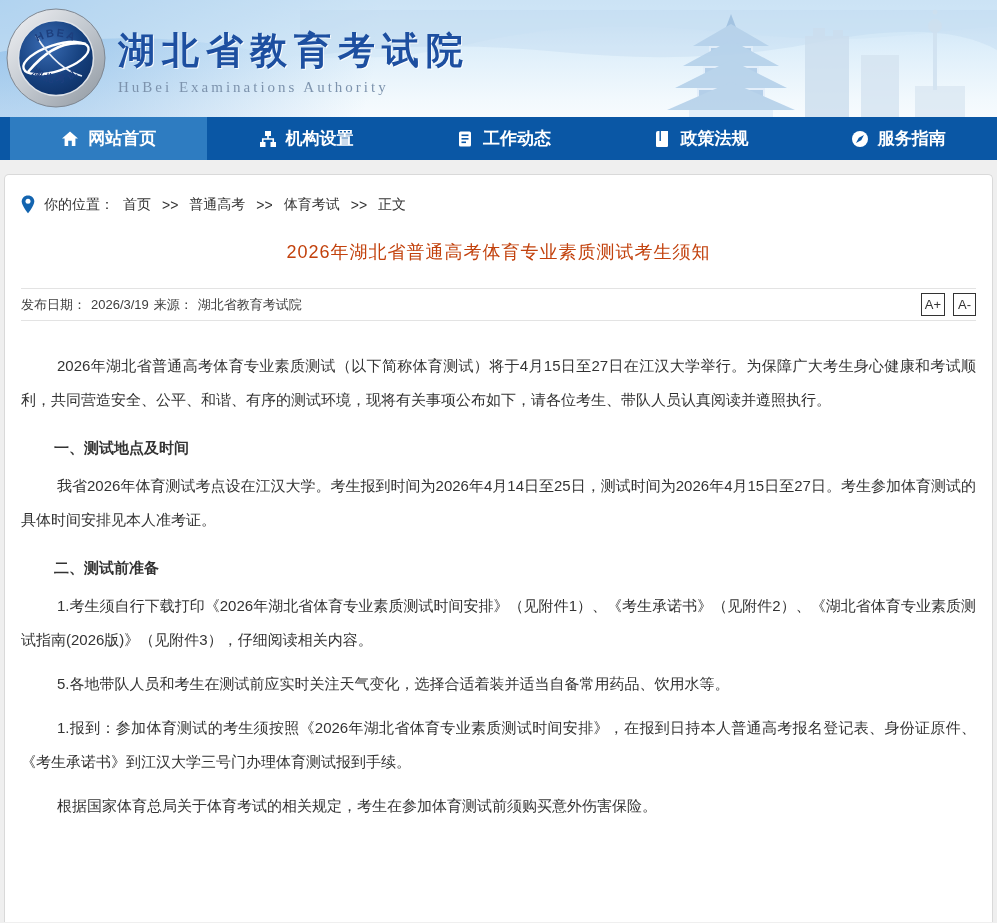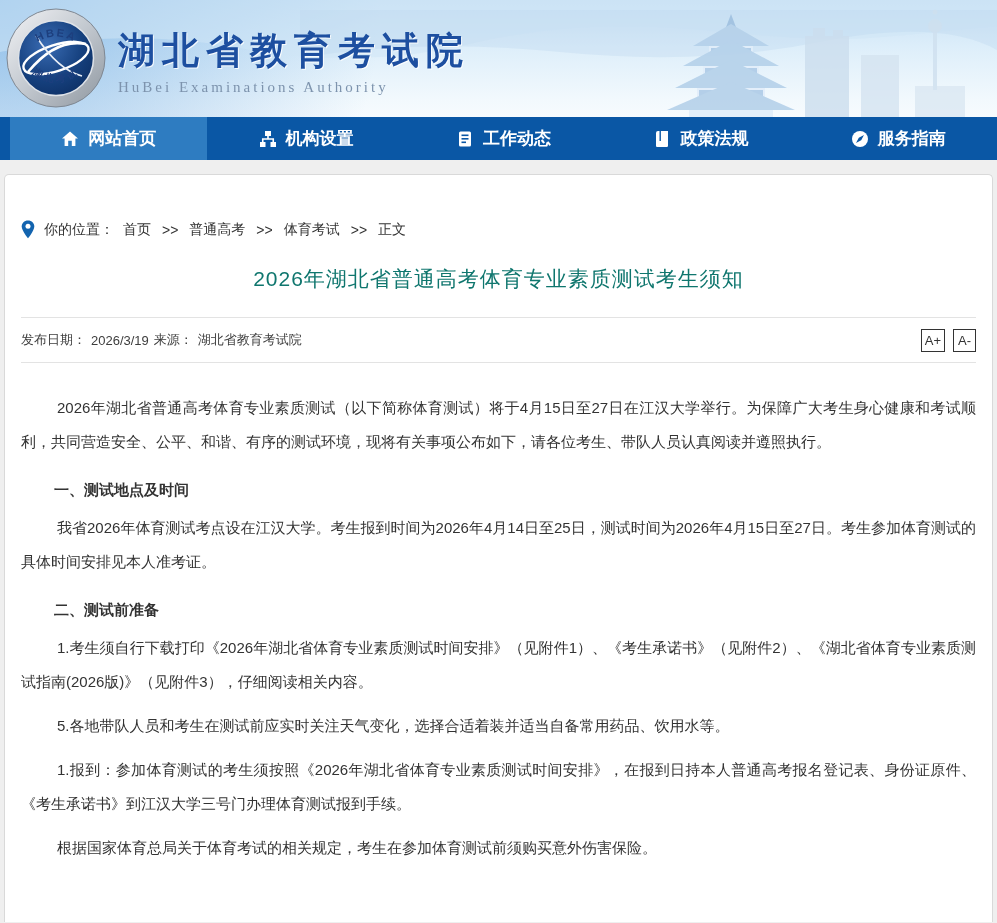--- a/index.html
+++ b/index.html
@@ -40,31 +40,31 @@
   .nav-item.active { background:#2e7cc1;margin-left:10px; }
   .nav-item svg { display:block; }
   
   .page { padding:14px 4px 0; }
   .card {
     background:#fff; border:1px solid #d9d9d9; border-bottom:none;
     border-radius:5px 5px 0 0; min-height:748px; padding:0 16px 10px;
   }
   .breadcrumb {
     display:flex; align-items:center; gap:9px;
-    padding-top:45px; font-size:14px; color:#333;
+    padding-top:20px; font-size:14px; color:#333;
   }
   .breadcrumb .crumb { cursor:pointer; }
   .breadcrumb .sep { color:#333; margin:0 2px; }
   .article-title {
-    text-align:center; font-size:21px; font-weight:400; color:#0f766e;
+    text-align:center; font-size:18px; font-weight:400; color:#c2410c;
     margin:26px 0 24px; letter-spacing:1px;
   }
   .meta-row {
     border-top:1px solid #e3e3e3; border-bottom:1px solid #e3e3e3;
-    height:46px; display:flex; align-items:center; font-size:13px; color:#3d3d3d;
+    height:33px; display:flex; align-items:center; font-size:13px; color:#3d3d3d;
   }
   .meta-left { flex:1; display:flex; gap:5px; align-items:center; }
   .font-btns { display:flex; gap:8px; }
   .font-btn {
     min-width:23px; height:23px; padding:0 3px;
     border:1px solid #333; background:#fff; color:#333;
     display:flex; align-items:center; justify-content:center;
     font-size:13px; cursor:pointer;
   }
   

